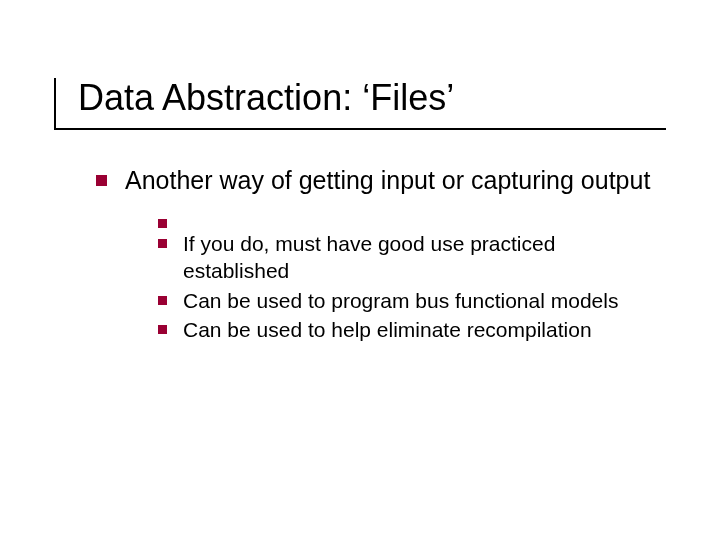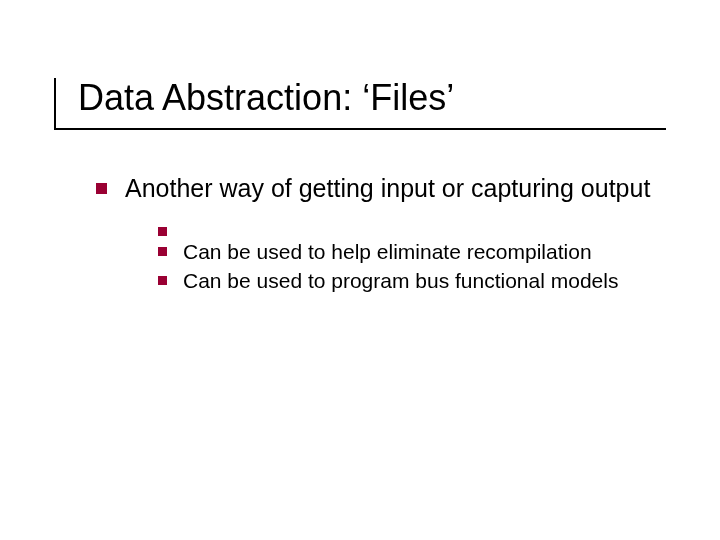--- a/index.html
+++ b/index.html
@@ -47,21 +47,20 @@
     width: 0;
     height: 52px;
     border-left: 2px solid #000;
   }
 
   .body {
     position: absolute;
     left: 96px;
     top: 164px;
     right: 56px;
-    margin-top: 8px;
   }
 
   .lvl1 {
     display: flex;
     align-items: flex-start;
     margin-bottom: 14px;
   }
   .lvl1 .bullet {
     flex: 0 0 auto;
     width: 11px;
@@ -117,29 +116,33 @@
       <div class="text">Another way of getting input or capturing output</div>
     </div>
 
     <div class="lvl2-group">
 
       <div class="lvl2">
         <div class="bullet"></div>
       </div>
 
 
-
       <div class="lvl2">
         <div class="bullet"></div>
-        <div class="text">Can be used to help eliminate recompilation</div>
+        <div class="text">If you do, must have good use practiced established</div>
       </div>
 
       <div class="lvl2">
         <div class="bullet"></div>
         <div class="text">Can be used to program bus functional models</div>
+      </div>
+
+      <div class="lvl2">
+        <div class="bullet"></div>
+        <div class="text">Can be used to help eliminate recompilation</div>
       </div>
 
 
     </div>
 
   </div>
 
 </div>
 
 </body></html>

